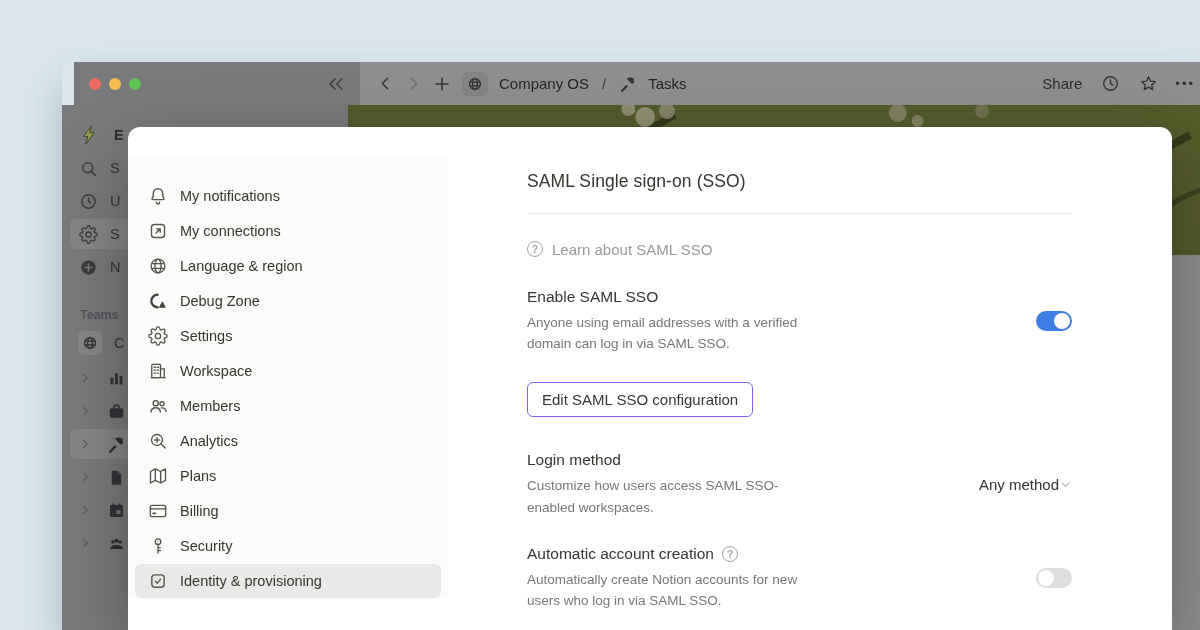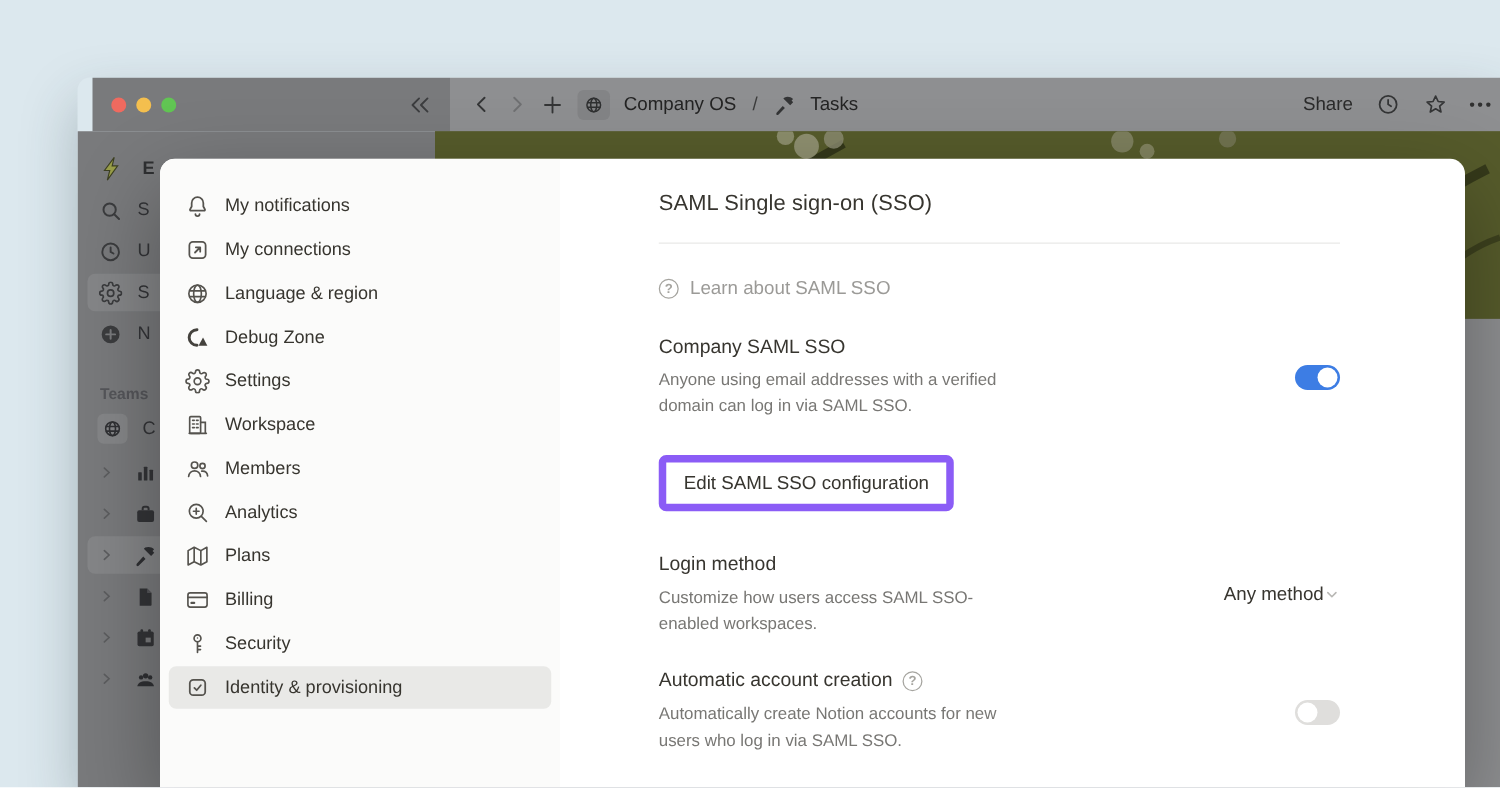--- a/index.html
+++ b/index.html
@@ -37,21 +37,21 @@
   .sb-label { font-weight:600; color:#2f3032; }
   .sb-header { margin:26px 0 4px 18px; font-size:12.5px; font-weight:700; color:#55565a; }
   .sb-chev { width:14px; display:flex; justify-content:center; color:#5c5d5f; flex:none; margin-right:2px; }
   .globe-ava { width:24px; height:24px; border-radius:5px; background:#858688; display:flex; align-items:center; justify-content:center; flex:none; color:#303134; }
 
   .app-main { flex:1; position:relative; background:#8e8f91; }
   .cover { position:absolute; top:0; left:0; right:0; height:150px; background:#565b2b; overflow:hidden; }
 
   
   .modal { position:absolute; left:128px; top:127px; width:1044px; height:503px; background:#ffffff;
-           border-radius:12px 12px 0 0; box-shadow:0 25px 70px rgba(0,0,0,.32); display:flex; overflow:hidden; }
+           border-radius:12px 12px 0 0; box-shadow:0 25px 70px rgba(0,0,0,.32); display:flex; overflow:hidden;align-items:center; }
   .settings-nav { width:320px; flex:none; background:#fbfbfa; padding-top:20px; }
   .nav-row { height:34px; margin:1px 7px; display:flex; align-items:center; gap:12px; padding-left:13px;
              border-radius:6px; font-size:14.5px; color:#37352f; cursor:pointer; }
   .nav-row.active { background:#e9e9e7; font-weight:500; }
   .nav-ic { width:20px; height:20px; display:flex; align-items:center; justify-content:center; color:#55534e; flex:none; }
   .nav-section-header { margin:21px 0 6px 20px; font-size:12px; font-weight:700; color:#91908c; }
 
   .content { flex:1; padding:25px 0 0 79px; }
   .content-inner { width:545px; }
   .page-title { font-size:17.5px; font-weight:400; color:#37352f; letter-spacing:.1px; margin-bottom:21px; }
@@ -61,21 +61,21 @@
            color:#a5a49f; display:inline-flex; align-items:center; justify-content:center; flex:none; }
   .setting-row { display:flex; align-items:center; justify-content:space-between; }
   .row-1 { margin-bottom:28px; } .row-2 { margin-bottom:27px; } 
   .s-title { font-size:15.5px; color:#37352f; margin-bottom:6px; display:flex; align-items:center; gap:8px; }
   .s-desc { font-size:13.5px; color:#787774; line-height:1.58; max-width:292px; }
   .toggle { width:36px; height:20px; border-radius:11px; position:relative; flex:none; cursor:pointer; }
   .toggle .knob { position:absolute; top:2px; width:16px; height:16px; border-radius:50%; background:#fff; }
   .toggle.on { background:#3d7de4; } .toggle.on .knob { right:2px; }
   .toggle.off { background:#dfdedc; } .toggle.off .knob { left:2px; }
   .edit-btn { display:inline-block; padding:8px 14px; font-size:15px; color:#37352f; background:#fff;
-              border:6px solid #8b5cf6; border-radius:6px; margin-bottom:34px; cursor:pointer; }
+              border:1px solid #8b5cf6; border-radius:6px; margin-bottom:34px; cursor:pointer; }
   .dropdown { display:flex; align-items:center; gap:0; font-size:15px; color:#37352f; cursor:pointer; }
   .chev-down { color:#b9b8b5; display:flex; }
   svg { display:block; }
 </style>
 </head>
 <body>
 
 <div id="stage">
 
   <div class="window">
@@ -432,21 +432,21 @@
         <div class="page-title">SAML Single sign-on (SSO)</div>
         <div class="divider"></div>
 
         <div class="learn">
           <span class="qmark">?</span>
           <span>Learn about SAML SSO</span>
         </div>
 
         <div class="setting-row row-1">
           <div>
-            <div class="s-title">Company SAML SSO</div>
+            <div class="s-title">Enable SAML SSO</div>
             <div class="s-desc">Anyone using email addresses with a verified domain can log in via SAML SSO.</div>
           </div>
           <div class="toggle on">
               <span class="knob"></span>
             </div>
         </div>
 
         <button class="edit-btn">Edit SAML SSO configuration</button>
 
         <div class="setting-row row-2">

